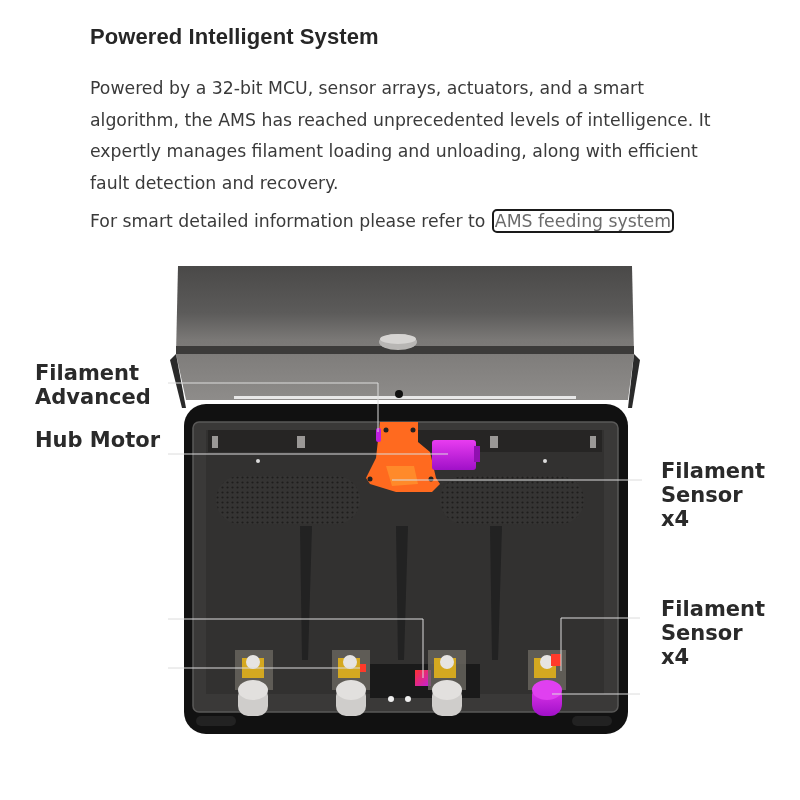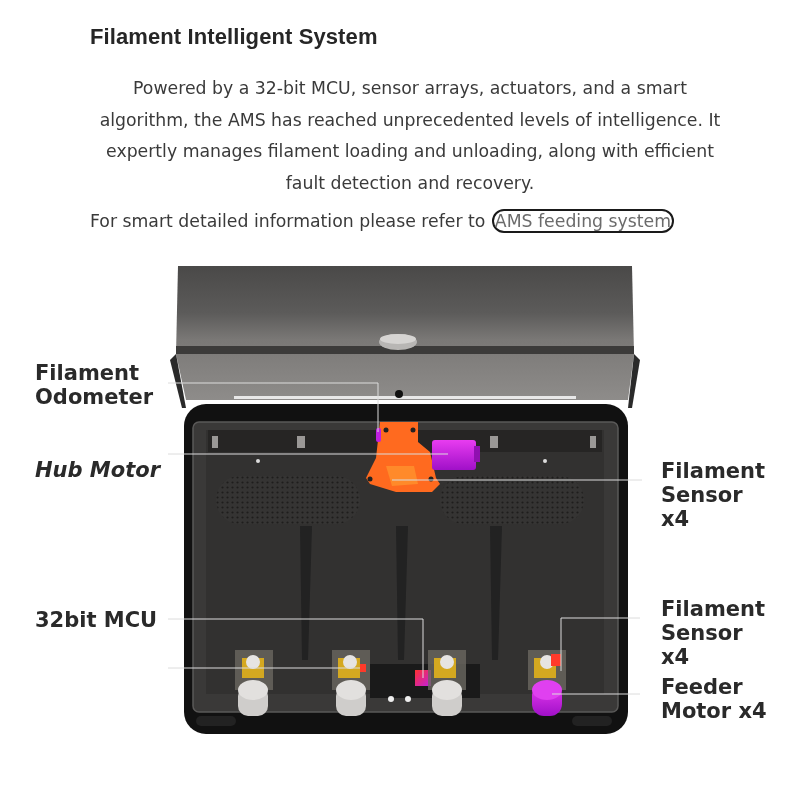--- a/index.html
+++ b/index.html
@@ -1,28 +1,28 @@
 <!DOCTYPE html>
 <html><head>
 <meta charset="utf-8">
 <style>
   html, body { margin: 0; padding: 0; background: #ffffff; }
   body { width: 800px; height: 800px; position: relative; overflow: hidden; font-family: "Liberation Sans", sans-serif; }
   .heading { position: absolute; left: 90px; top: 24px; margin: 0; font-size: 22px; font-weight: bold; color: #262626; letter-spacing: 0.1px; }
-  .body-text { position: absolute; left: 90px; top: 73px; width: 640px; margin: 0; font-family: "DejaVu Sans", sans-serif; font-size: 17.3px; line-height: 31.5px; color: #3a3a3a; text-align: center; }
+  .body-text { position: absolute; left: 90px; top: 73px; width: 640px; margin: 0; font-family: "DejaVu Sans", sans-serif; font-size: 17.3px; line-height: 31.5px; color: #3a3a3a; }
   .refer { position: absolute; left: 90px; top: 211px; margin: 0; font-family: "DejaVu Sans", sans-serif; font-size: 17.3px; color: #3a3a3a; white-space: nowrap; }
-  .refer a { color: #6b6b6b; text-decoration: none; border: 2px solid #1a1a1a; border-radius: 12px; padding: 0 1px; margin-left: 1px; }
+  .refer a { color: #6b6b6b; text-decoration: none; border: 2px solid #1a1a1a; border-radius: 5px; padding: 0 1px; margin-left: 1px; }
 
   .device { position: absolute; left: 0; top: 0; width: 767px; height: 800px; }
   .label { position: absolute; font-family: "DejaVu Sans", sans-serif; font-weight: bold; font-size: 21px; line-height: 24px; color: #2a2a2a; }
 </style>
 </head>
 <body>
 
-<h2 class="heading">Filament Intelligent System</h2>
+<h2 class="heading">Powered Intelligent System</h2>
 <p class="body-text">Powered by a 32-bit MCU, sensor arrays, actuators, and a smart algorithm, the AMS has reached unprecedented levels of intelligence. It expertly manages filament loading and unloading, along with efficient fault detection and recovery.</p>
 <p class="refer"><span>For smart detailed information please refer to</span> <a href="#">AMS feeding system</a></p>
 
 <div class="device">
   <svg width="800" height="800" viewBox="0 0 800 800" style="position:absolute;left:0;top:0;">
     <defs>
       <linearGradient id="lidG" x1="0" y1="0" x2="0" y2="1">
         <stop offset="0" stop-color="#4a4948"></stop>
         <stop offset="0.35" stop-color="#5c5b5a"></stop>
         <stop offset="0.55" stop-color="#7a7876"></stop>
@@ -123,31 +123,26 @@
       <path d="M392 480 L642 480"></path>
       <path d="M168 619 L423 619 L423 678"></path>
       <path d="M168 668 L360 668"></path>
       <path d="M561 671 L561 618 L640 618"></path>
       <path d="M552 694 L640 694"></path>
     </g>
   </svg>
 
   <div class="label" style="left:35px;top:361px;">
     <div>Filament</div>
-    <div>Odometer</div>
+    <div>Advanced</div>
   </div>
-  <div class="label" style="left:35px;top:458px;font-style:italic;">Hub Motor</div>
+  <div class="label" style="left:35px;top:428px;">Hub Motor</div>
   <div class="label" style="left:661px;top:459px;">
     <div>Filament</div>
     <div>Sensor x4</div>
   </div>
-  <div class="label" style="left:35px;top:608px;">32bit MCU</div>
   <div class="label" style="left:35px;top:650px;">
   </div>
   <div class="label" style="left:661px;top:597px;">
     <div>Filament</div>
     <div>Sensor x4</div>
   </div>
-  <div class="label" style="left:661px;top:675px;">
-    <div>Feeder</div>
-    <div>Motor x4</div>
-  </div>
 </div>
 
 </body></html>

